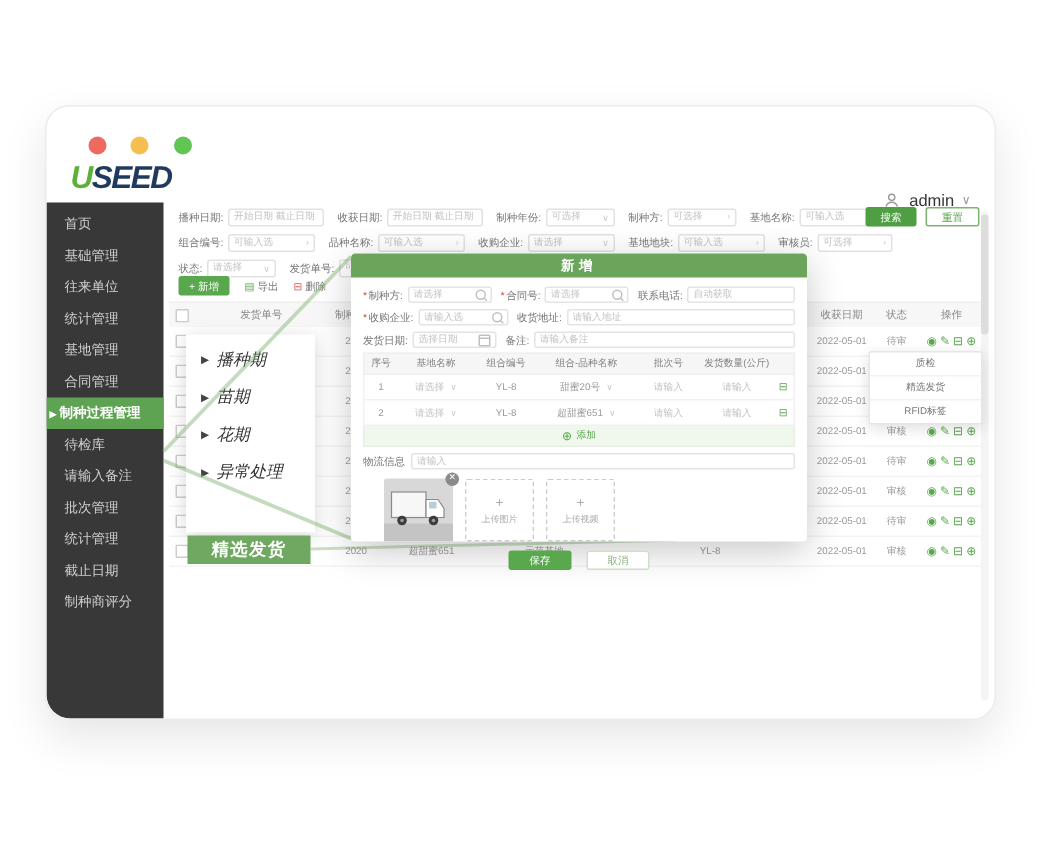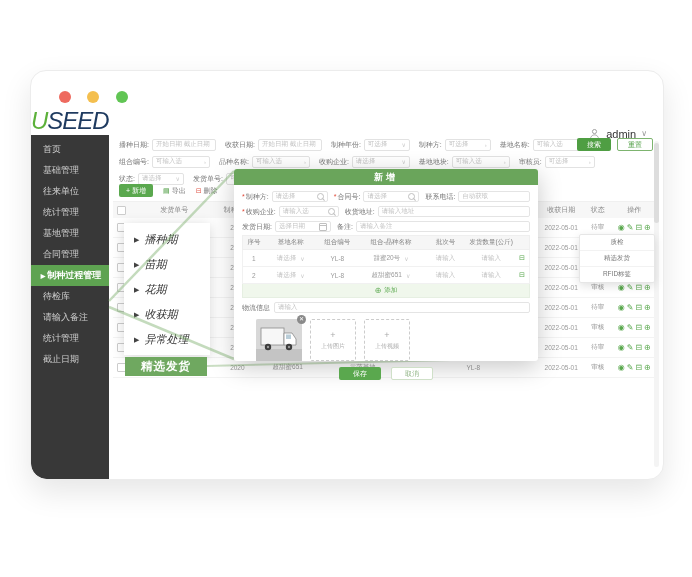--- a/index.html
+++ b/index.html
@@ -3,31 +3,31 @@
 <meta charset="utf-8">
 <style>
   html,body{margin:0;padding:0;background:#fff;}
   .page{position:relative;width:692px;height:577px;background:#fff;overflow:hidden;
         font-family:"Liberation Sans",sans-serif;}
   .window{position:absolute;left:30px;top:70px;width:632px;height:408px;background:#fff;
           border:1px solid #ececec;border-radius:16px;box-shadow:0 12px 30px rgba(0,0,0,.10);overflow:hidden;}
   
   .dot{position:absolute;width:12px;height:12px;border-radius:50%;top:20px;}
   
-  .logo{position:absolute;left:0;top:36px;font-size:24px;font-weight:400;font-style:italic;letter-spacing:-1px;}
+  .logo{position:absolute;left:16px;top:36px;font-size:21px;font-weight:700;font-style:italic;letter-spacing:-1px;}
   .logo-u{color:#5cb13a;} .logo-seed{color:#1e3a5f;}
   .apptitle{position:absolute;left:76px;top:43px;font-size:13px;font-weight:bold;color:#3c5a2e;letter-spacing:1px;}
   .user{position:absolute;right:16px;top:56px;display:flex;align-items:center;gap:5px;text-align:center;}
   .user-name{font-size:11px;color:#333;}
   .user-chev{font-size:8px;color:#999;}
   
   .sidebar{position:absolute;left:0;top:64px;bottom:0;width:78px;background:#383838;
            border-bottom-left-radius:16px;padding-top:4px;box-sizing:border-box;}
   .sb-item{height:21px;display:flex;align-items:center;padding-left:12px;font-size:9px;color:#cfcfcf;cursor:pointer;}
-  .sb-item.active{background:#5ea351;color:#fff;font-weight:bold;padding-left:2px;justify-content:center;}
+  .sb-item.active{background:#5ea351;color:#fff;font-weight:bold;padding-left:2px;}
   .sb-arrow{font-size:6px;margin-right:2px;color:#fff;}
   
   .content{position:absolute;left:78px;top:64px;right:0;bottom:0;overflow:hidden;}
   .f-row{display:flex;gap:9px;align-items:center;height:15px;margin:2px 0 0 10px;}
   .f-field{display:flex;align-items:center;gap:3px;}
   .f-label{font-size:7px;color:#777;white-space:nowrap;}
   .req{color:#e04b3a;margin-right:1px;}
   .f-input{height:12px;border:1px solid #e2e2e2;border-radius:2px;display:flex;align-items:center;
            justify-content:space-between;padding:0 3px;background:#fff;box-sizing:border-box;}
   .ph{font-size:6.5px;color:#c2c2c2;white-space:nowrap;overflow:hidden;}
@@ -155,24 +155,30 @@
           <span class="sb-arrow">▶</span>
           <span>制种过程管理</span>
         </div>
         <div class="sb-item">
           <span>待检库</span>
         </div>
         <div class="sb-item">
           <span>请输入备注</span>
         </div>
         <div class="sb-item">
+          <span>批次管理</span>
+        </div>
+        <div class="sb-item">
           <span>统计管理</span>
         </div>
         <div class="sb-item">
           <span>截止日期</span>
+        </div>
+        <div class="sb-item">
+          <span>制种商评分</span>
         </div>
       </div>
 
     <div class="content">
       <div class="f-row">
           <div class="f-field">
             <span class="f-label">播种日期:</span>
             <div class="f-input" style="width: 64px;">
               <span class="ph">开始日期 截止日期</span>
             </div>
@@ -398,24 +404,20 @@
           <span class="tri">▶</span>
           <span class="stage-label">播种期</span>
         </div>
         <div class="stage">
           <span class="tri">▶</span>
           <span class="stage-label">苗期</span>
         </div>
         <div class="stage">
           <span class="tri">▶</span>
           <span class="stage-label">花期</span>
-        </div>
-        <div class="stage">
-          <span class="tri">▶</span>
-          <span class="stage-label">收获期</span>
         </div>
         <div class="stage">
           <span class="tri">▶</span>
           <span class="stage-label">异常处理</span>
         </div>
       </div>
     <div class="flow-tag">精选发货</div>
 
     <svg class="links" width="632" height="408">
       <line x1="78" y1="230" x2="203" y2="100" stroke="rgba(124,176,108,0.45)" stroke-width="2.5"></line>

